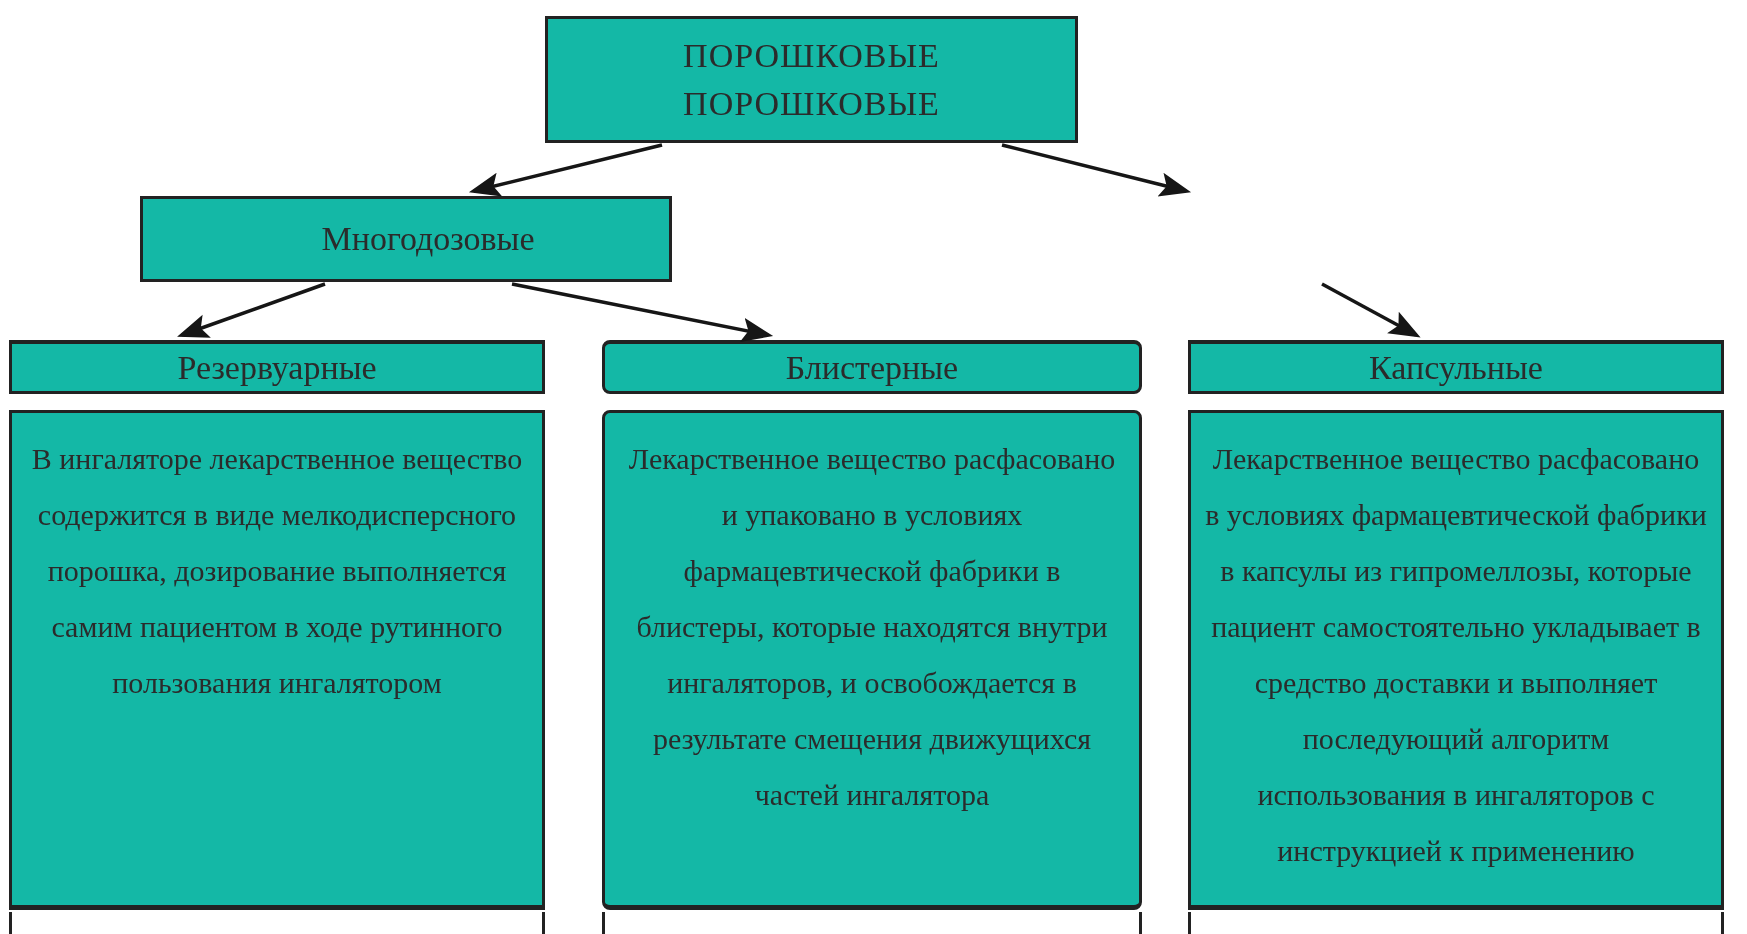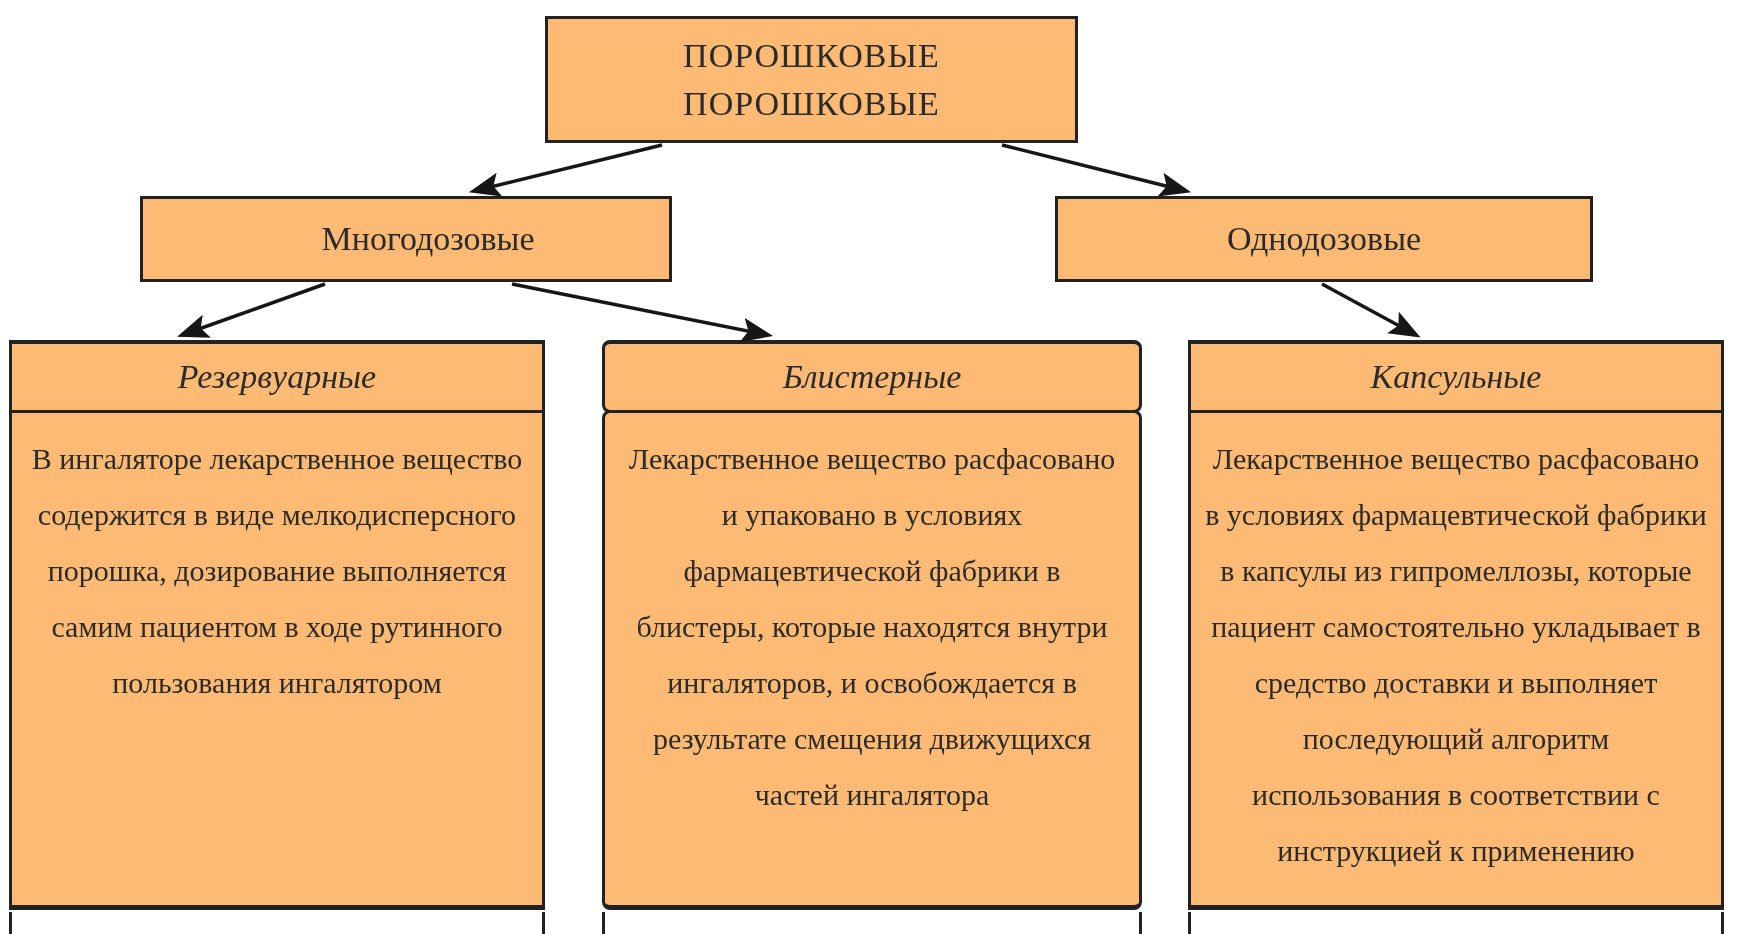--- a/index.html
+++ b/index.html
@@ -11,21 +11,21 @@
     position: relative;
     width: 1747px;
     height: 934px;
     background: #ffffff;
     font-family: "Liberation Serif", "DejaVu Serif", serif;
     color: #2b2b2b;
     overflow: hidden;
   }
   .box {
     position: absolute;
-    background: #fdba74;
+    background: #14b8a6;
     border: 3px solid #222222;
     box-sizing: border-box;
     display: flex;
     align-items: center;
     justify-content: center;
     text-align: center;
   }
   .root-box {
     left: 545px; top: 16px; width: 533px; height: 127px;
     flex-direction: column;
@@ -34,24 +34,23 @@
     line-height: 48px;
   }
   .branch-box {
     top: 196px; height: 86px;
     font-size: 34px;
   }
   .branch-left  { left: 140px;  width: 532px; padding-left: 44px; }
   .branch-right { left: 1055px; width: 538px; }
 
   .type-header {
-    top: 340px; height: 73px;
+    top: 340px; height: 54px;
     border-width: 4px 3px 3px 3px;
     font-size: 34px;
-    font-style: italic;
   }
   .type-body {
     top: 410px; height: 500px;
     border-width: 3px 3px 5px 3px;
     align-items: flex-start;
     padding: 18px 14px 0 14px;
     font-size: 30px;
     line-height: 56px;
   }
   .col1 { left: 9px;    width: 536px; }
@@ -84,43 +83,40 @@
 <div class="canvas">
 
   <div class="box root-box">
     <span>ПОРОШКОВЫЕ</span>
     <span>ПОРОШКОВЫЕ</span>
   </div>
 
   <div class="box branch-box branch-left">
     <span>Многодозовые</span>
   </div>
-  <div class="box branch-box branch-right">
-    <span>Однодозовые</span>
-  </div>
 
   <div class="box type-header col1">
     <span>Резервуарные</span>
   </div>
   <div class="box type-body col1">
     <span>В ингаляторе лекарственное вещество содержится в виде мелкодисперсного порошка, дозирование выполняется самим пациентом в ходе рутинного пользования ингалятором</span>
   </div>
 
   <div class="box type-header col2">
     <span>Блистерные</span>
   </div>
   <div class="box type-header col3">
     <span>Капсульные</span>
   </div>
 
   <div class="box type-body col2">
     <span>Лекарственное вещество расфасовано и упаковано в условиях фармацевтической фабрики в блистеры, которые находятся внутри ингаляторов, и освобождается в результате смещения движущихся частей ингалятора</span>
   </div>
   <div class="box type-body col3">
-    <span>Лекарственное вещество расфасовано в условиях фармацевтической фабрики в капсулы из гипромеллозы, которые пациент самостоятельно укладывает в средство доставки и выполняет последующий алгоритм использования в соответствии с инструкцией к применению</span>
+    <span>Лекарственное вещество расфасовано в условиях фармацевтической фабрики в капсулы из гипромеллозы, которые пациент самостоятельно укладывает в средство доставки и выполняет последующий алгоритм использования в ингаляторов с инструкцией к применению</span>
   </div>
 
   <div class="stub" style="left:9px"></div>
   <div class="stub" style="left:542px"></div>
   <div class="stub" style="left:602px"></div>
   <div class="stub" style="left:1139px"></div>
   <div class="stub" style="left:1188px"></div>
   <div class="stub" style="left:1721px"></div>
 
   <svg class="arrows" viewBox="0 0 1747 934" xmlns="http://www.w3.org/2000/svg">

